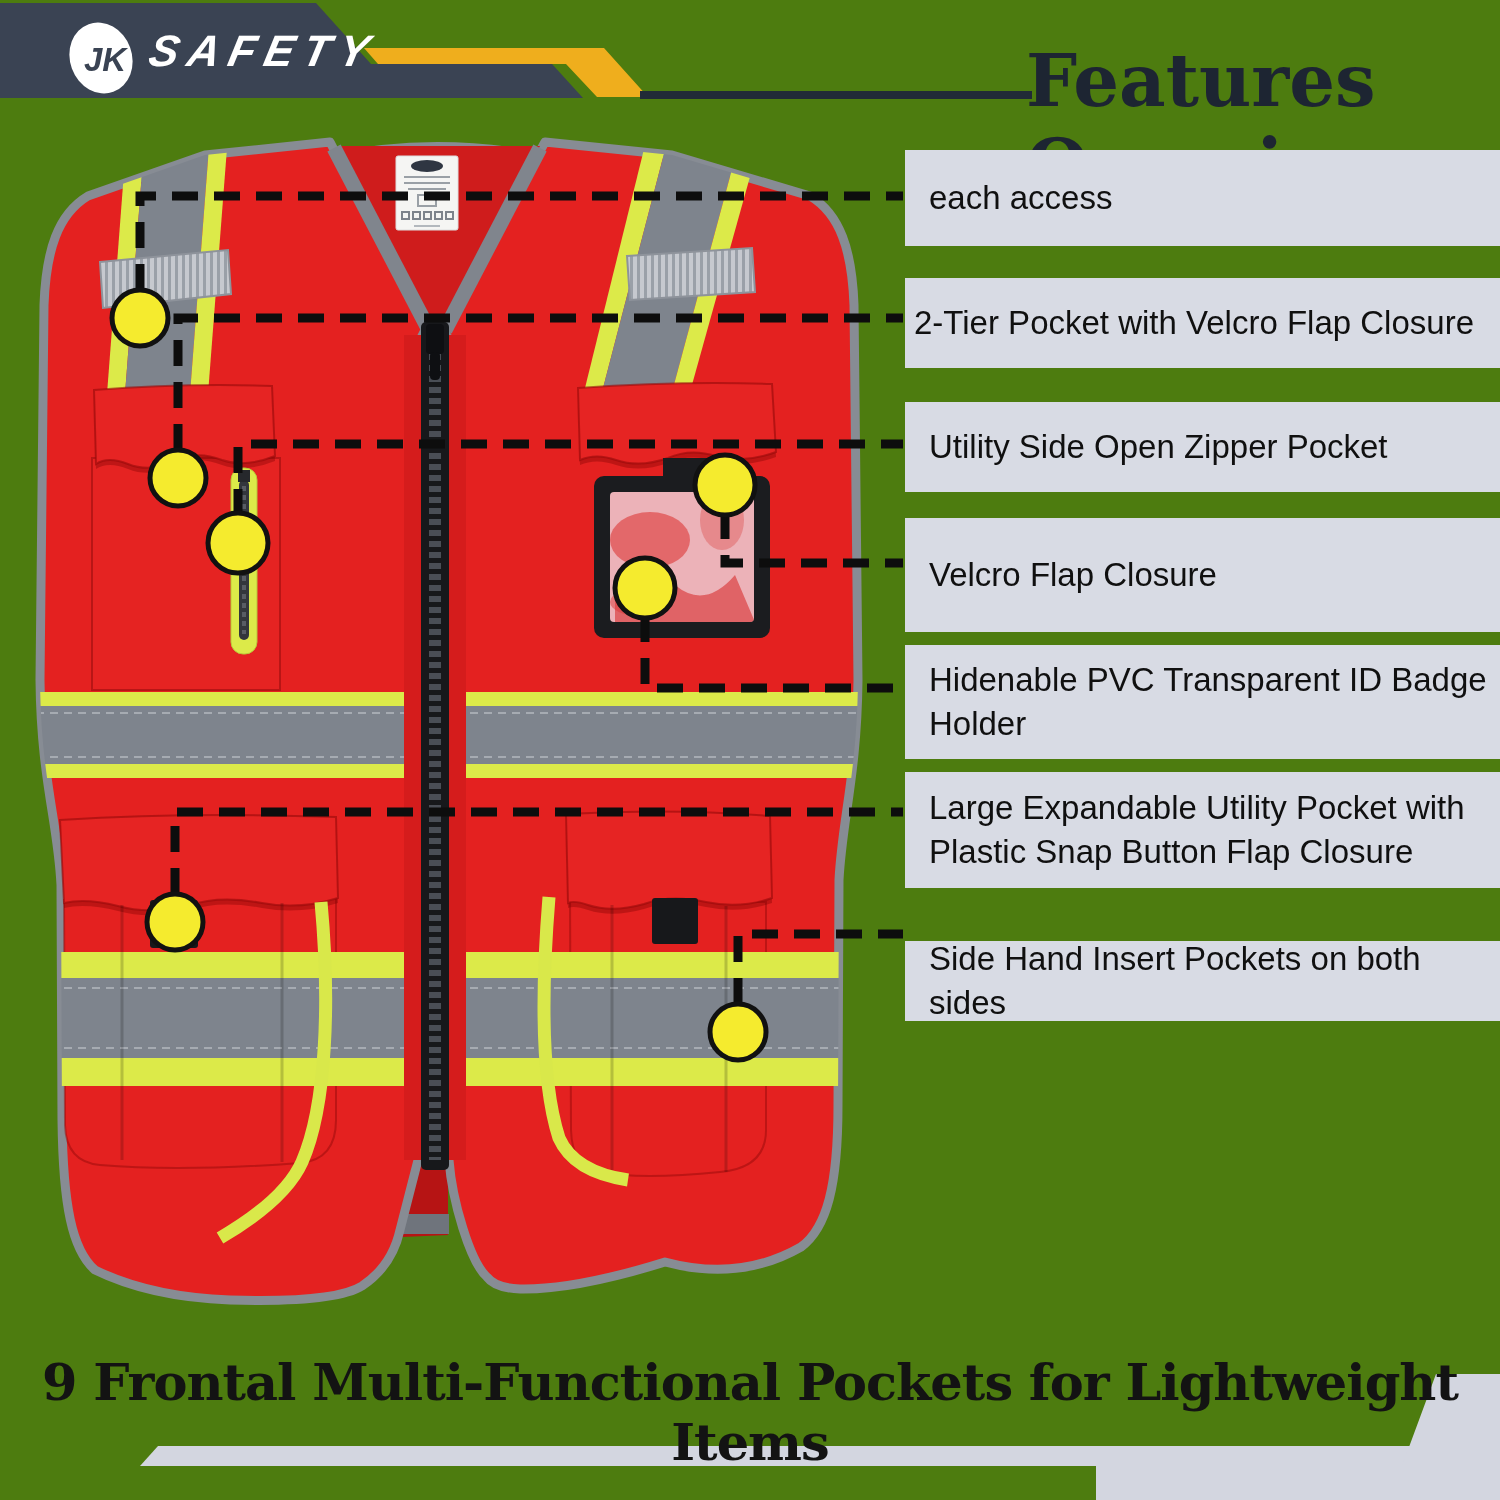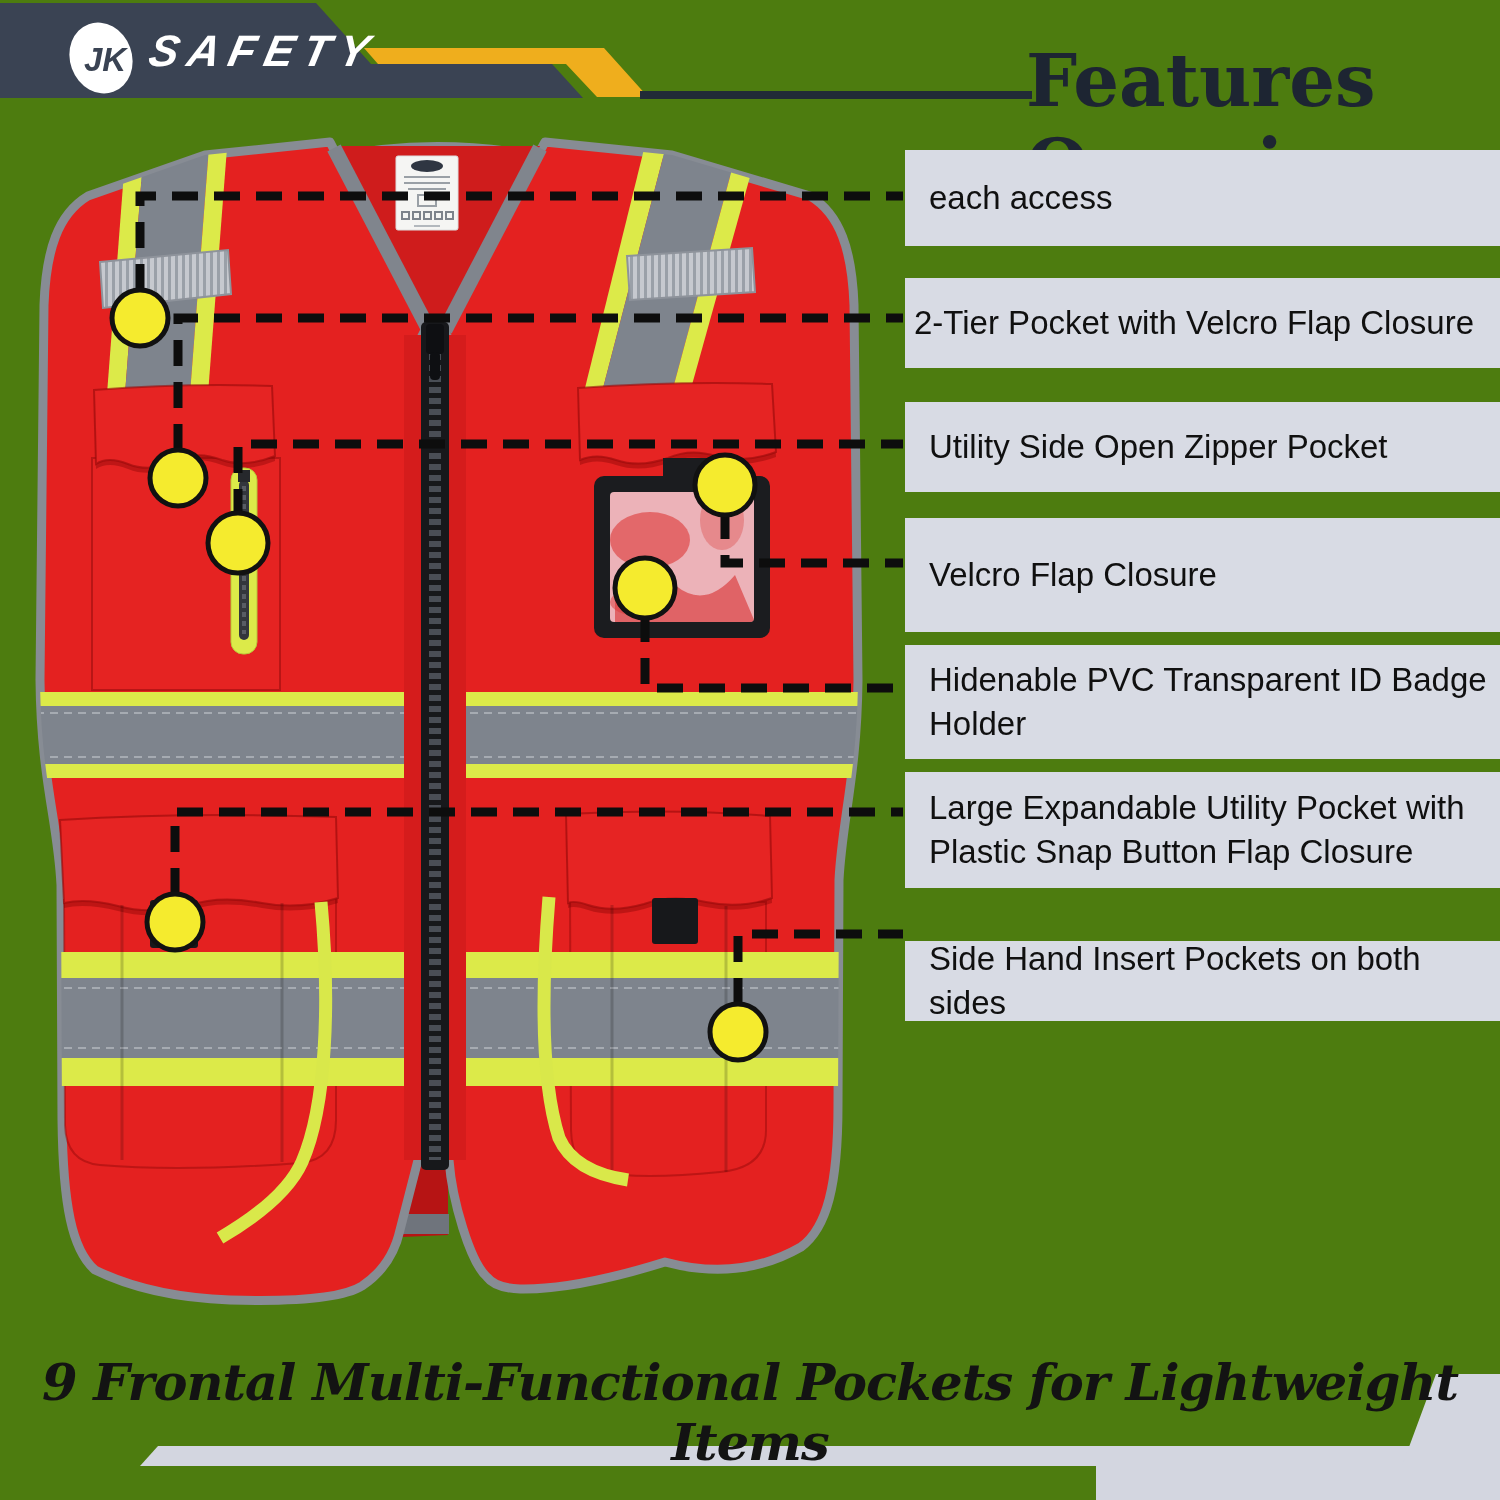--- a/index.html
+++ b/index.html
@@ -8,21 +8,21 @@
   #art{position:absolute;left:0;top:0;}
   .title{position:absolute;left:1026px;top:38px;width:470px;
          font-family:"DejaVu Serif",serif;font-weight:bold;font-size:72px;color:#1d2532;}
   .logo-text{position:absolute;left:150px;top:26px;
          font-family:"Liberation Sans",sans-serif;font-style:italic;font-weight:900;
          font-size:44px;letter-spacing:9px;color:#ffffff;transform:skewX(-12deg);}
   .callout{position:absolute;left:905px;width:595px;background:#d8dbe4;color:#101010;
            font-size:33px;line-height:44px;display:flex;flex-direction:column;
            justify-content:center;padding-left:24px;box-sizing:border-box;}
   .tagline{position:absolute;left:0;top:1352px;width:1500px;text-align:center;
-           font-family:"DejaVu Serif",serif;font-style:italic;font-weight:bold;
+           font-family:"DejaVu Serif",serif;font-weight:bold;
            font-size:51px;letter-spacing:-1px;color:#131313;}
 </style>
 </head>
 <body>
 
 <div id="stage">
 
 <svg id="art" width="1500" height="1500" viewBox="0 0 1500 1500">
   <defs>
     <pattern id="rib" width="7" height="10" patternUnits="userSpaceOnUse">

